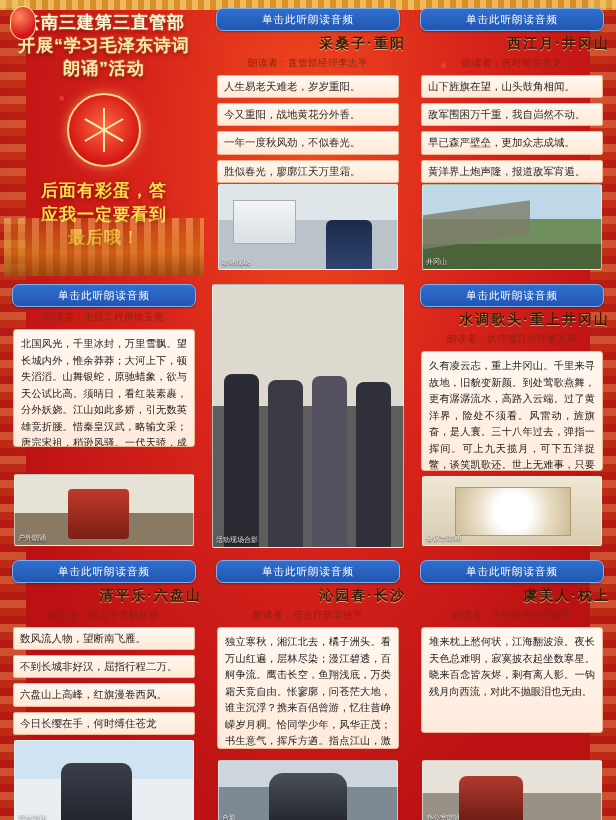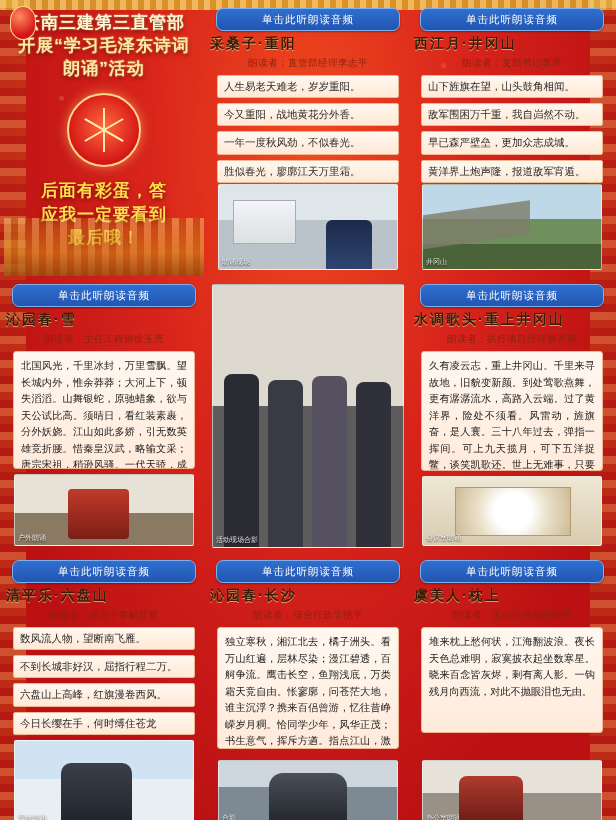--- a/index.html
+++ b/index.html
@@ -71,21 +71,21 @@
     text-align: center;
     padding: 4px 2px 3px;
     letter-spacing: 1px;
     margin: 2px 6px 4px;
     box-shadow: 0 1px 2px rgba(0,0,0,.35);
     cursor: pointer;
   }
 
   
   .poem-title {
-    text-align: left;
+    text-align: right;
     color: #3a1c06;
     font-size: 14px;
     font-weight: bold;
     letter-spacing: 2px;
     margin: 2px 0 4px;
     text-shadow: 0 1px 0 rgba(255,230,170,.6);
   }
   .poem-reader {
     text-align: center;
     color: #8a2310;
@@ -299,35 +299,34 @@
         <div class="poem-line">胜似春光，廖廓江天万里霜。</div>
       </div>
       <div class="photo sc-meeting" style="position:absolute; left:10px; right:10px; bottom:6px; height:86px;">
         <span class="ph-cap">朗诵现场</span>
       </div>
     </div>
 
     <div class="cell">
       <div class="audio-bar">单击此听朗读音频</div>
       <div class="poem-title">西江月·井冈山</div>
-      <div class="poem-reader">朗读者：支部书记李琴</div>
+      <div class="poem-reader">朗读者：何时缚住苍龙</div>
       <div class="poem-lines">
         <div class="poem-line">山下旌旗在望，山头鼓角相闻。</div>
         <div class="poem-line">敌军围困万千重，我自岿然不动。</div>
         <div class="poem-line">早已森严壁垒，更加众志成城。</div>
         <div class="poem-line">黄洋界上炮声隆，报道敌军宵遁。</div>
       </div>
       <div class="photo sc-mountain" style="position:absolute; left:10px; right:10px; bottom:6px; height:86px;">
         <span class="ph-cap">井冈山</span>
       </div>
     </div>
 
     <div class="cell">
       <div class="audio-bar">单击此听朗读音频</div>
-      <div class="poem-title">沁园春·雪</div>
       <div class="poem-reader">朗读者：主任工程师徐玉亮</div>
       <div class="poem-block" style="height:118px; overflow:hidden;">北国风光，千里冰封，万里雪飘。望长城内外，惟余莽莽；大河上下，顿失滔滔。山舞银蛇，原驰蜡象，欲与天公试比高。须晴日，看红装素裹，分外妖娆。江山如此多娇，引无数英雄竞折腰。惜秦皇汉武，略输文采；唐宗宋祖，稍逊风骚。一代天骄，成吉思汗，只识弯弓射大雕。俱往矣，数风流人物，还看今朝。</div>
       <div class="photo sc-indoor" style="position:absolute; left:10px; right:10px; bottom:6px; height:72px;">
         <span class="ph-cap">户外朗诵</span>
       </div>
     </div>
 
     <div class="cell">
       <div class="photo sc-group" style="position:absolute; inset:4px;">
         <span class="ph-cap">活动现场合影</span>

